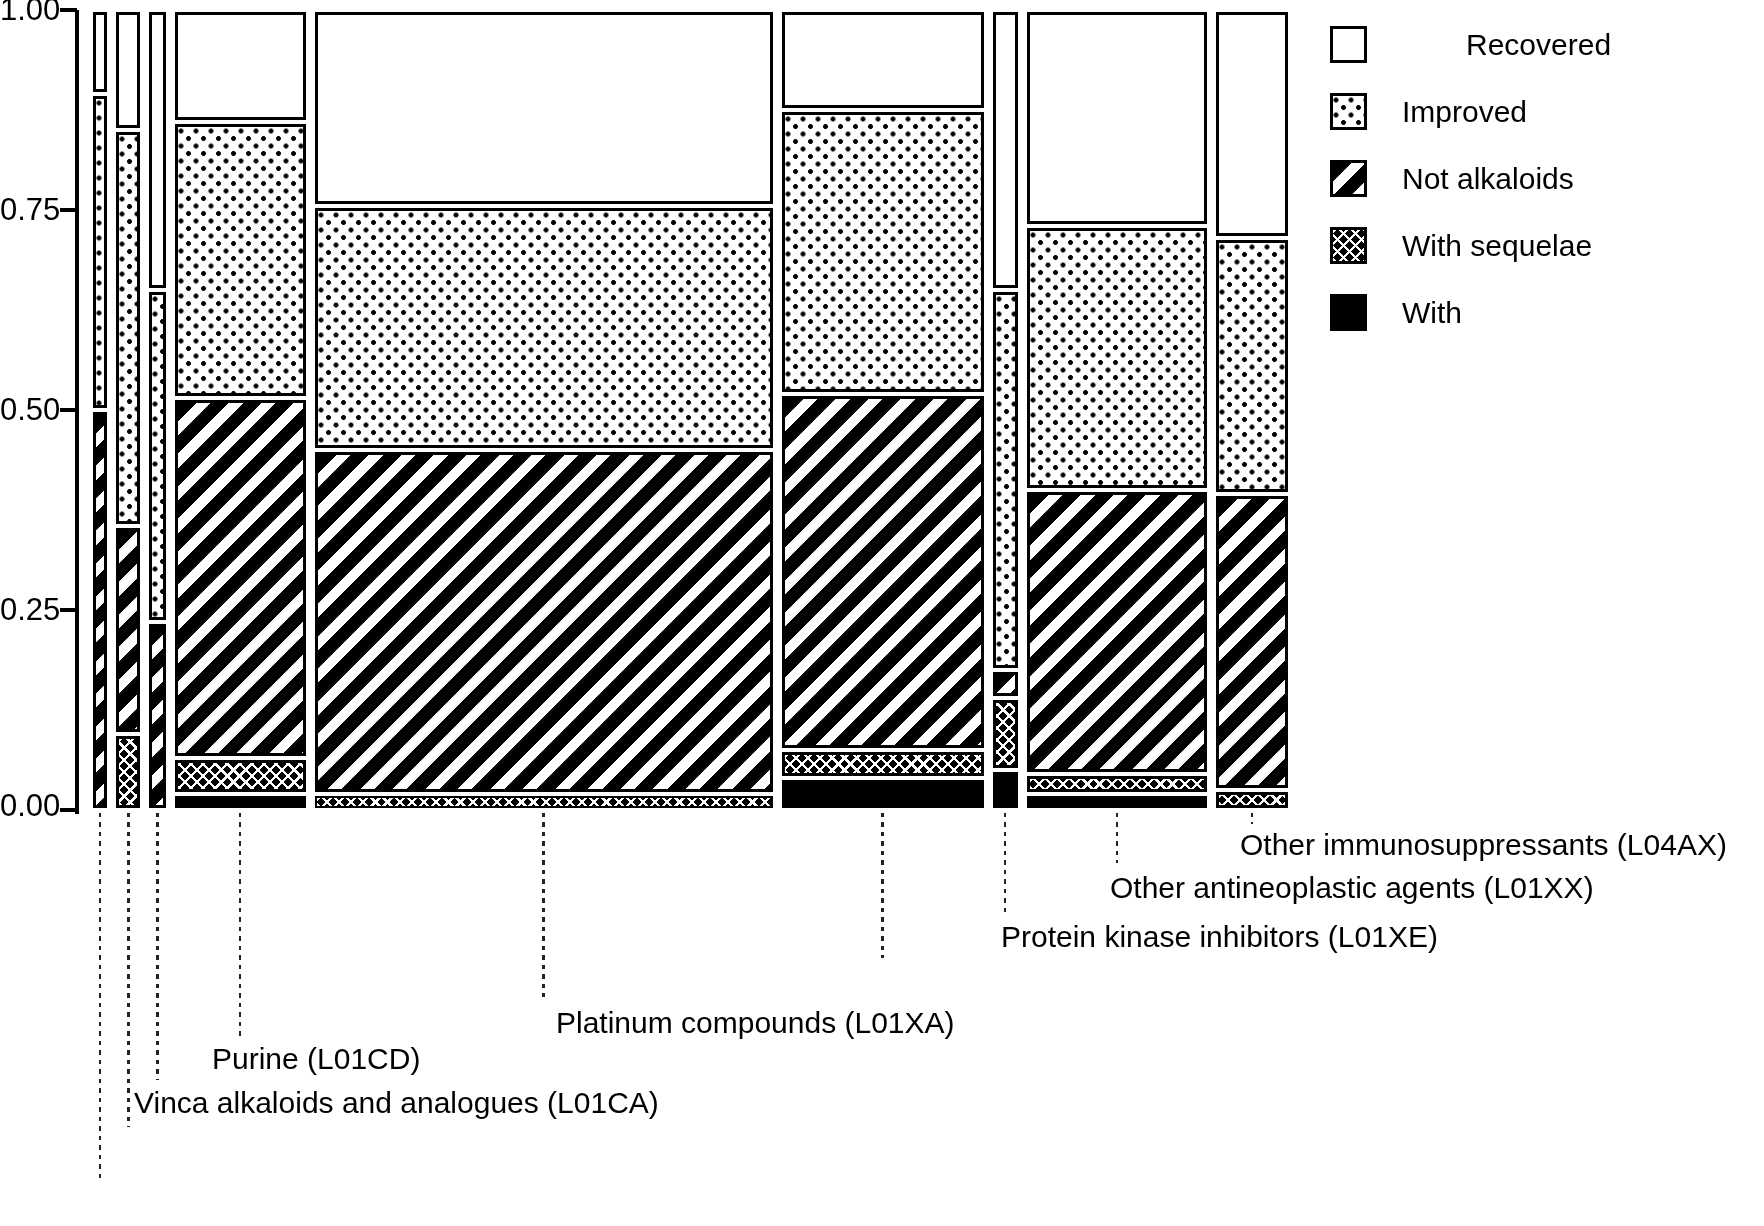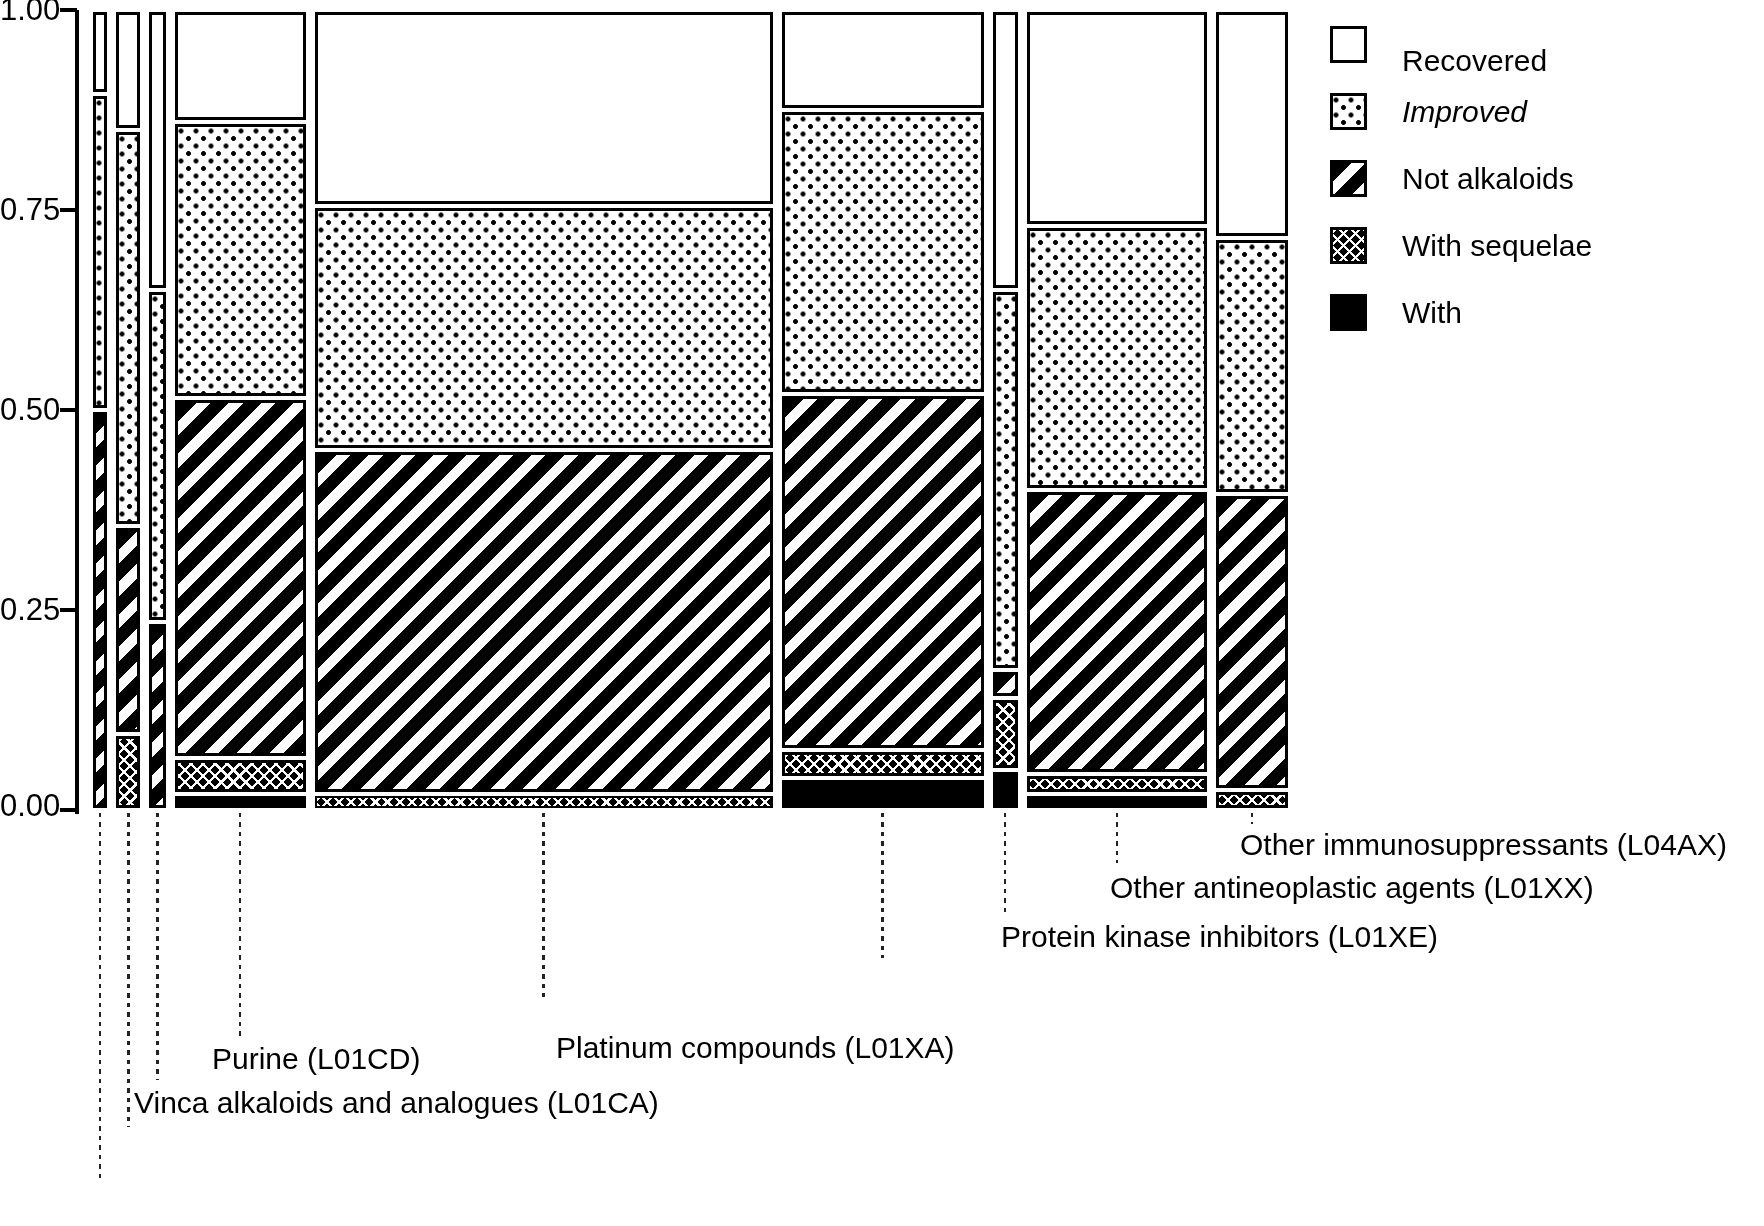--- a/index.html
+++ b/index.html
@@ -59,21 +59,21 @@
     <div class="seg pat-nr" style="left: 174.572px; top: 400px; width: 131.153px; height: 356px;"></div>
     <div class="seg pat-ws" style="left: 174.572px; top: 760px; width: 131.153px; height: 32px;"></div>
     <div class="seg pat-death thin" style="left: 174.572px; top: 796px; width: 131.153px; height: 12px;"></div>
     <div class="leader" style="left: 238.899px; top: 813px; height: 223px;"></div>
     <div class="cat-label" style="left: 212px; top: 1042px;">Purine (L01CD)</div>
     <div class="seg pat-rec" style="left: 314.726px; top: 12px; width: 458.026px; height: 192px;"></div>
     <div class="seg pat-imp" style="left: 314.726px; top: 208px; width: 458.026px; height: 240px;"></div>
     <div class="seg pat-nr" style="left: 314.726px; top: 452px; width: 458.026px; height: 340px;"></div>
     <div class="seg pat-ws thin" style="left: 314.726px; top: 796px; width: 458.026px; height: 12px;"></div>
     <div class="leader" style="left: 542.489px; top: 813px; height: 184px;"></div>
-    <div class="cat-label" style="left: 556px; top: 1006px; margin-top: 25px;">Platinum compounds (L01XA)</div>
+    <div class="cat-label" style="left: 556px; top: 1006px;">Platinum compounds (L01XA)</div>
     <div class="seg pat-rec" style="left: 781.752px; top: 12px; width: 201.783px; height: 96px;"></div>
     <div class="seg pat-imp" style="left: 781.752px; top: 112px; width: 201.783px; height: 280px;"></div>
     <div class="seg pat-nr" style="left: 781.752px; top: 396px; width: 201.783px; height: 352px;"></div>
     <div class="seg pat-ws" style="left: 781.752px; top: 752px; width: 201.783px; height: 24px;"></div>
     <div class="seg pat-death" style="left: 781.752px; top: 780px; width: 201.783px; height: 28px;"></div>
     <div class="leader" style="left: 881.393px; top: 813px; height: 145px;"></div>
     <div class="seg pat-rec" style="left: 992.534px; top: 12px; width: 25.265px; height: 276px;"></div>
     <div class="seg pat-imp" style="left: 992.534px; top: 292px; width: 25.265px; height: 376px;"></div>
     <div class="seg pat-nr" style="left: 992.534px; top: 672px; width: 25.265px; height: 24px;"></div>
     <div class="seg pat-ws" style="left: 992.534px; top: 700px; width: 25.265px; height: 68px;"></div>
@@ -87,22 +87,22 @@
     <div class="seg pat-death thin" style="left: 1026.8px; top: 796px; width: 180.56px; height: 12px;"></div>
     <div class="leader" style="left: 1115.83px; top: 813px; height: 50px;"></div>
     <div class="cat-label" style="left: 1110px; top: 871px;">Other antineoplastic agents (L01XX)</div>
     <div class="seg pat-rec" style="left: 1216.36px; top: 12px; width: 71.6402px; height: 224px;"></div>
     <div class="seg pat-imp" style="left: 1216.36px; top: 240px; width: 71.6402px; height: 252px;"></div>
     <div class="seg pat-nr" style="left: 1216.36px; top: 496px; width: 71.6402px; height: 292px;"></div>
     <div class="seg pat-ws" style="left: 1216.36px; top: 792px; width: 71.6402px; height: 16px;"></div>
     <div class="leader" style="left: 1250.93px; top: 813px; height: 11px;"></div>
     <div class="cat-label" style="left: 1240px; top: 828px; text-align: center;">Other immunosuppressants (L04AX)</div>
     <div class="legend-swatch pat-rec" style="left: 1330px; top: 26px;"></div>
-    <div class="legend-label" style="left: 1402px; top: 26px; margin-top: 16px;">Recovered</div>
+    <div class="legend-label" style="left: 1466px; top: 26px;">Recovered</div>
     <div class="legend-swatch pat-imp" style="left: 1330px; top: 93px;"></div>
-    <div class="legend-label" style="left: 1402px; top: 93px; font-style: italic;">Improved</div>
+    <div class="legend-label" style="left: 1402px; top: 93px;">Improved</div>
     <div class="legend-swatch pat-nr" style="left: 1330px; top: 160px;"></div>
     <div class="legend-label" style="left: 1402px; top: 160px;">Not alkaloids</div>
     <div class="legend-swatch pat-ws" style="left: 1330px; top: 227px;"></div>
     <div class="legend-label" style="left: 1402px; top: 227px;">With sequelae</div>
     <div class="legend-swatch pat-death" style="left: 1330px; top: 294px;"></div>
     <div class="legend-label" style="left: 1402px; top: 294px;">With</div>
   </div>
 
 </body></html>

